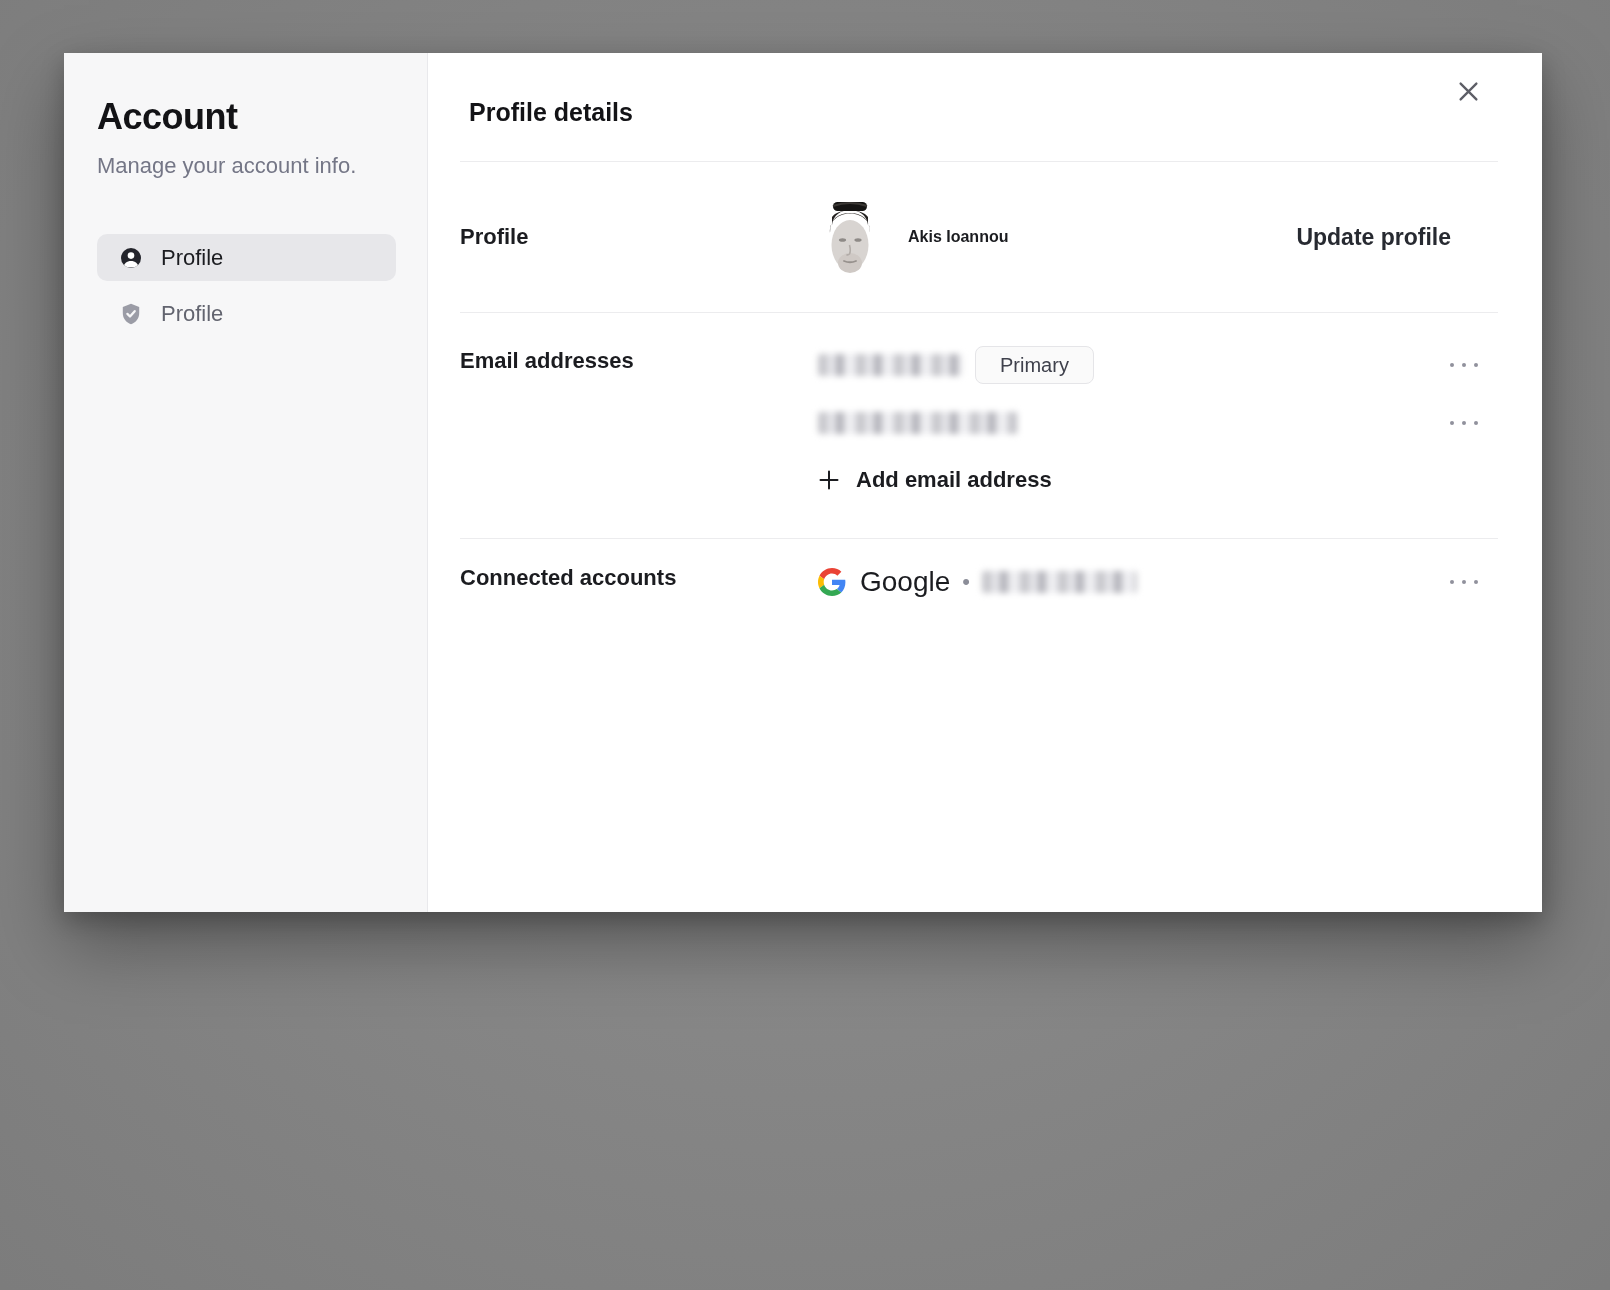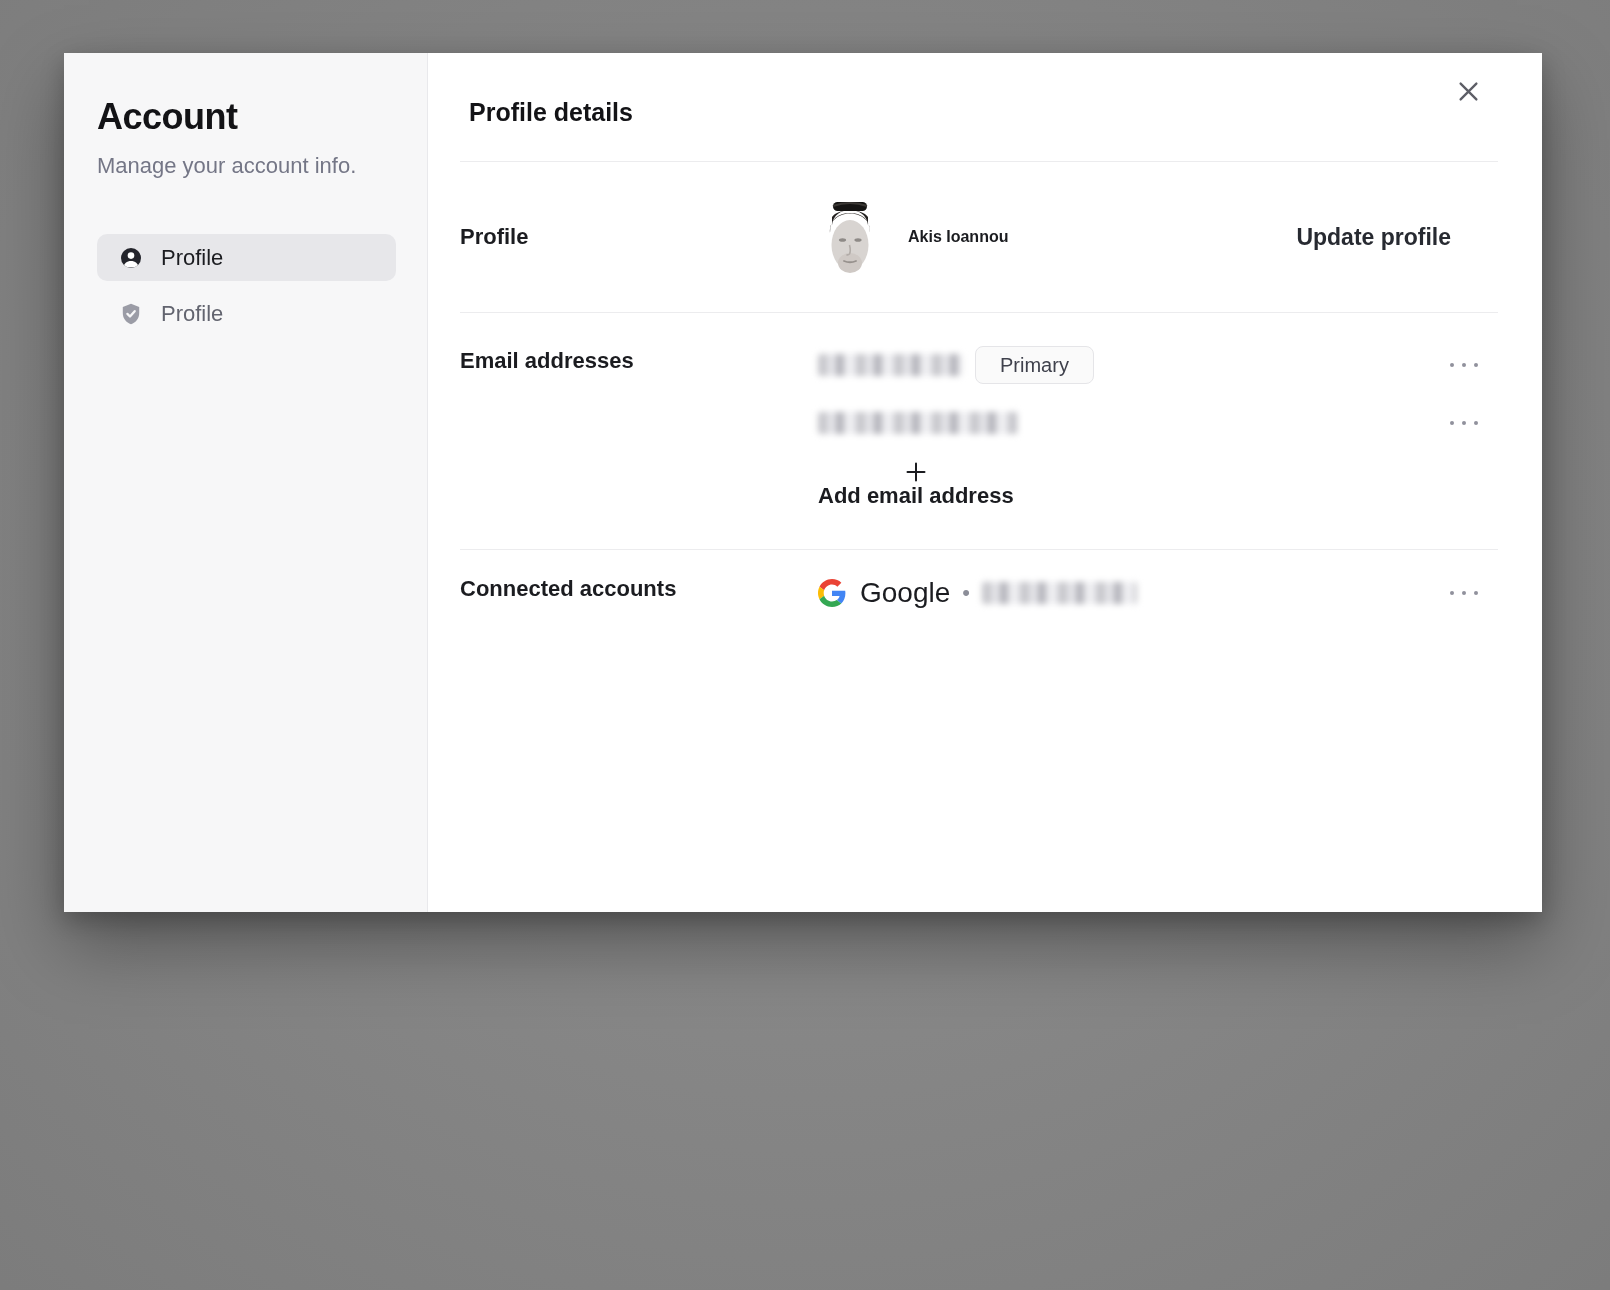--- a/index.html
+++ b/index.html
@@ -95,23 +95,23 @@
     margin-left:12px;display:inline-block;
     padding:5px 24px;border:1px solid var(--badge-border);border-radius:8px;
     background:var(--badge-bg);font-size:20px;color:#3f414c;line-height:26px;
   }
   .dots-btn{
     margin-left:auto;margin-right:14px;border:none;background:none;cursor:pointer;
     display:inline-flex;gap:8px;align-items:center;padding:6px;
   }
   .dots-btn i{width:4px;height:4px;border-radius:50%;background:var(--dots);display:block;}
   .add-btn{
-    display:inline-flex;align-items:center;
+    display:inline-flex;align-items:center;gap:16px;
     background:none;border:none;cursor:pointer;font-family:inherit;
-    font-size:22px;font-weight:600;color:#1b1c20;padding:0;flex-direction:column;
+    font-size:22px;font-weight:600;color:#1b1c20;padding:0;
   }
   .plus-ico{width:22px;height:22px;display:inline-flex;}
   
   .row.connected{padding:24px 0 40px 0;border-bottom:none;justify-content:space-between;}
   .g-ico{width:28px;height:28px;display:inline-flex;flex:0 0 28px;}
   .provider-name{margin-left:14px;font-size:28px;color:#1b1c20;}
   .bullet-sep{margin:0 12px;color:#8b8d98;font-size:22px;}
 </style>
 </head>
 <body>

